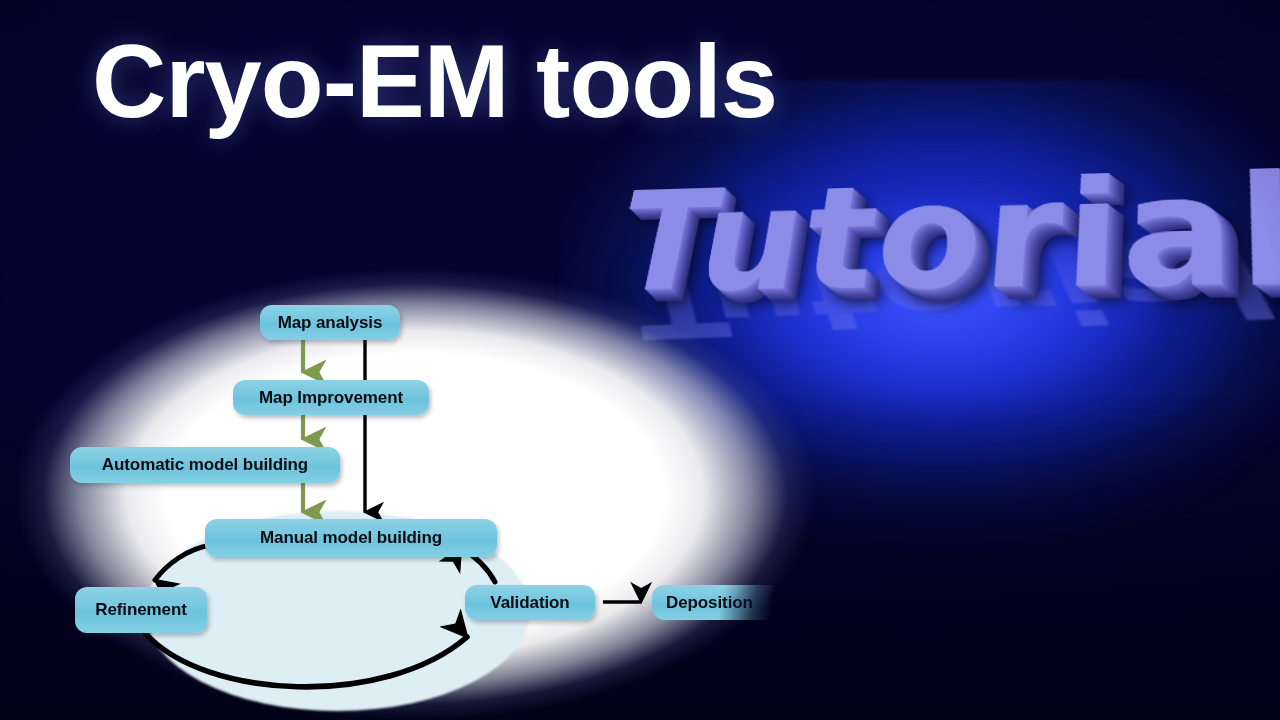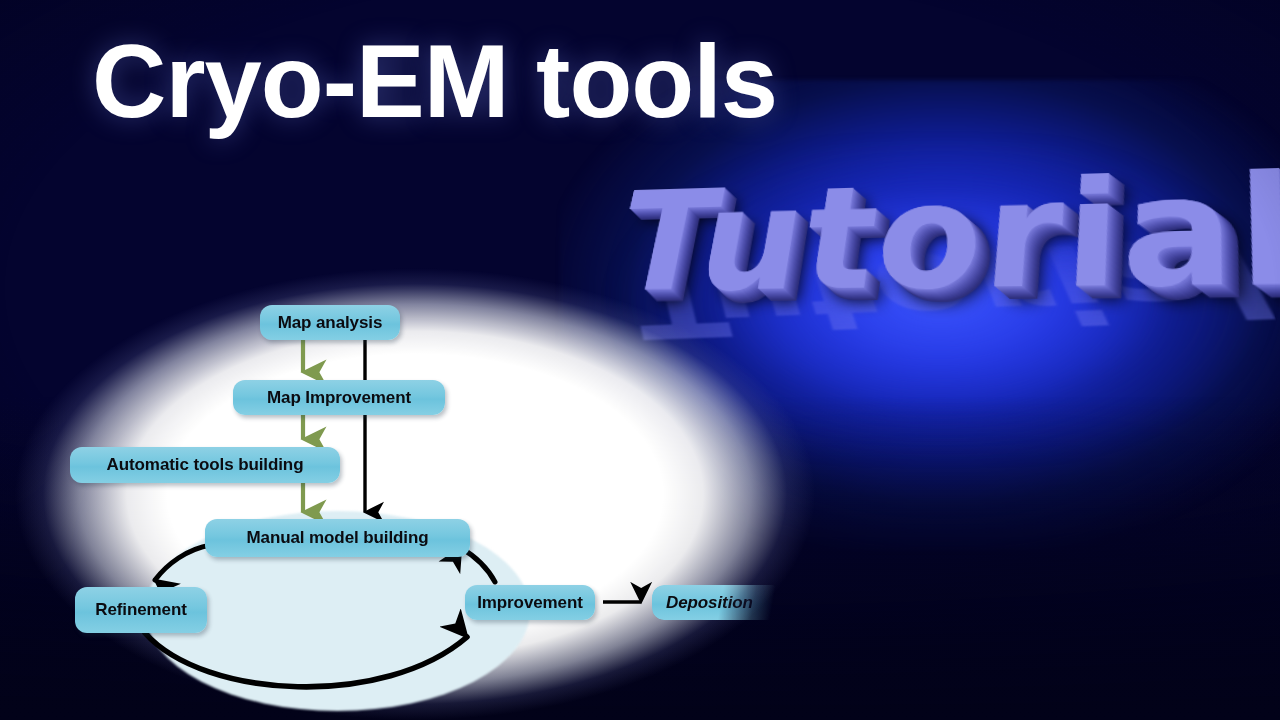--- a/index.html
+++ b/index.html
@@ -175,32 +175,31 @@
     font-size: 17px;
     font-weight: bold;
     display: flex;
     align-items: center;
     justify-content: center;
     white-space: nowrap;
     box-shadow: 2px 3px 4px rgba(30,50,70,0.30);
     letter-spacing: -0.1px;
   }
   #node-map-analysis     { left: 245px; top:  37px; width: 140px; height: 35px; }
-  #node-map-improvement  { left: 218px; top: 112px; width: 212px; height: 35px; }
+  #node-map-improvement  { left: 218px; top: 112px; width: 196px; height: 35px; }
   #node-auto-build       { left:  55px; top: 179px; width: 270px; height: 36px; }
-  #node-manual-build     { left: 190px; top: 251px; width: 265px; height: 38px; }
+  #node-manual-build     { left: 190px; top: 251px; width: 292px; height: 38px; }
   #node-refinement       { left:  60px; top: 319px; width: 132px; height: 46px; }
   #node-validation       { left: 450px; top: 317px; width: 130px; height: 35px; }
   #node-deposition       { left: 637px; top: 317px; width: 132px; height: 35px;
                            justify-content: flex-start; padding-left: 14px; box-sizing: border-box; }
   
   #node-deposition {
     -webkit-mask-image: linear-gradient(100deg, #000 0%, #000 52%, rgba(0,0,0,0.25) 76%, rgba(0,0,0,0) 90%);
     mask-image: linear-gradient(100deg, #000 0%, #000 52%, rgba(0,0,0,0.25) 76%, rgba(0,0,0,0) 90%);
-    font-style: italic;
   }
 
   .arrows {
     position: absolute;
     inset: 0;
     overflow: visible;
   }
 </style>
 </head>
 <body>
@@ -249,26 +248,26 @@
         <path d="M 196,277 C 172,281 152,296 140,312" stroke="#000000" stroke-width="5" fill="none" stroke-linecap="round" marker-end="url(#ah-black-s)"></path>
         <path d="M 130,365 C 190,432 370,440 452,369" stroke="#000000" stroke-width="5.6" fill="none" stroke-linecap="round" marker-end="url(#ah-black-s)"></path>
         <path d="M 480,314 C 472,299 458,287 446,280" stroke="#000000" stroke-width="5" fill="none" stroke-linecap="round" marker-end="url(#ah-black-s)"></path>
         <line x1="588" y1="334" x2="626" y2="334" stroke="#000000" stroke-width="3.6" marker-end="url(#ah-black)"></line>
       </svg>
 
       <div class="node" id="node-map-analysis">Map analysis</div>
 
       <div class="node" id="node-map-improvement">Map Improvement</div>
 
-      <div class="node" id="node-auto-build">Automatic tools building</div>
+      <div class="node" id="node-auto-build">Automatic model building</div>
 
       <div class="node" id="node-manual-build">Manual model building</div>
 
       <div class="node" id="node-refinement">Refinement</div>
 
-      <div class="node" id="node-validation">Improvement</div>
+      <div class="node" id="node-validation">Validation</div>
 
       <div class="node" id="node-deposition">Deposition</div>
 
     </div>
   </div>
 
 </div>
 
 </body></html>

